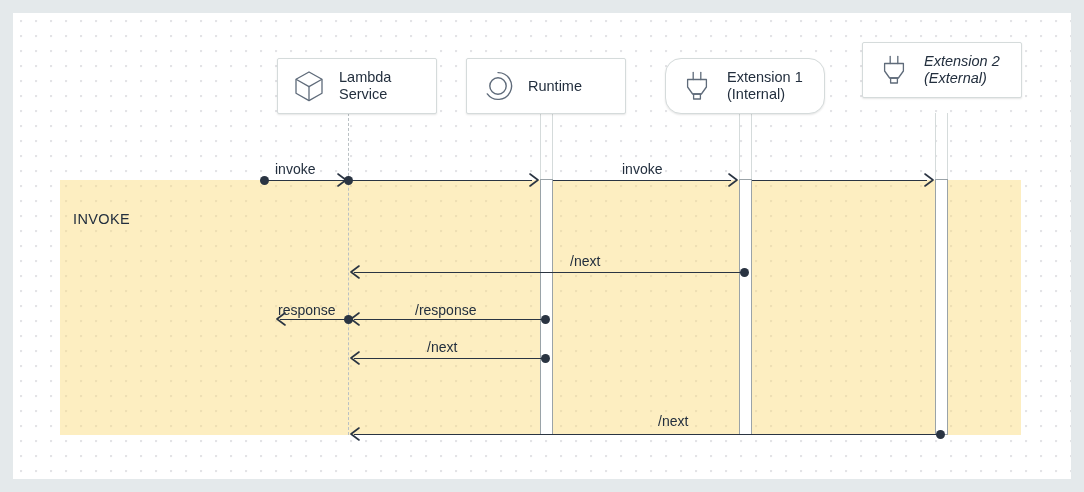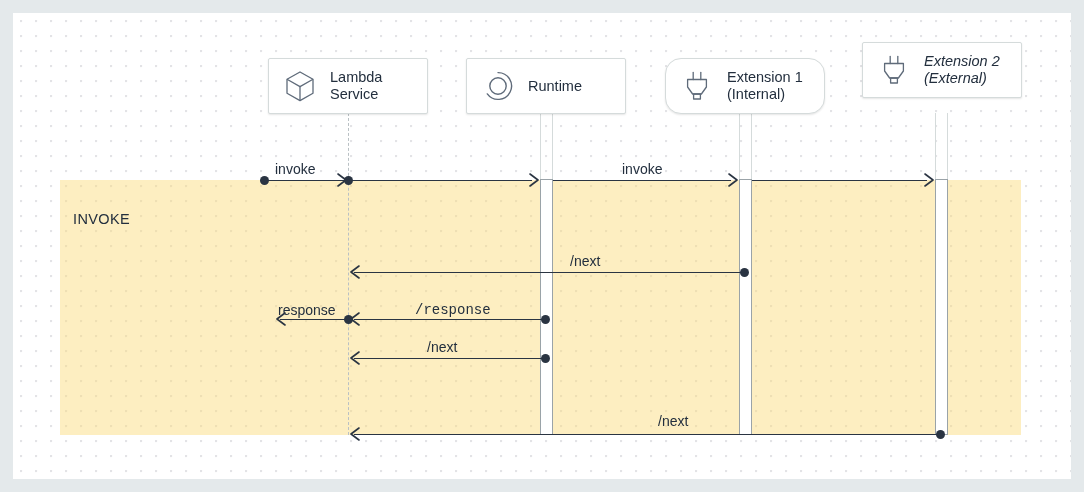--- a/index.html
+++ b/index.html
@@ -133,21 +133,21 @@
     <div class="lifeline-solid" style="left:726px; top:100px; height:66px;"></div>
     <div class="lifeline-solid" style="left:738px; top:100px; height:66px;"></div>
 
     <div class="lifeline-solid" style="left:922px; top:100px; height:66px;"></div>
     <div class="lifeline-solid" style="left:934px; top:100px; height:66px;"></div>
 
     <div class="activation" style="left:527px; top:166px; width:13px; height:256px;"></div>
     <div class="activation" style="left:726px; top:166px; width:13px; height:256px;"></div>
     <div class="activation" style="left:922px; top:166px; width:13px; height:256px;"></div>
 
-    <div class="participant" style="left:255px; top:45px; width:160px;">
+    <div class="participant" style="left:264px; top:45px; width:160px;">
       <svg class="picon" width="38" height="38" viewBox="0 0 38 38">
         <g fill="none" stroke="#5f6b7a" stroke-width="1.3" stroke-linejoin="round">
           <path d="M19 5 L32 12.3 L32 26.3 L19 33.6 L6 26.3 L6 12.3 Z"></path>
           <path d="M6 12.3 L19 19.6 L32 12.3"></path>
           <path d="M19 19.6 L19 33.6"></path>
         </g>
       </svg>
       <span class="plabel">Lambda
 Service</span>
     </div>
@@ -212,21 +212,21 @@
       <path d="M1 1 L9 7 L1 13" fill="none" stroke="#2a3442" stroke-width="1.6" stroke-linecap="round" stroke-linejoin="round"></path>
     </svg>
 
     <div class="msg-label" style="left:557px; top:240px;">/next</div>
     <div class="msg-dot" style="left:727px; top:255px;"></div>
     <div class="msg-line" style="left:341px; top:259px; width:390px;"></div>
     <svg class="arrowhead" width="12" height="14" style="left:335px; top:252px;">
       <path d="M11 1 L3 7 L11 13" fill="none" stroke="#2a3442" stroke-width="1.6" stroke-linecap="round" stroke-linejoin="round"></path>
     </svg>
 
-    <div class="msg-label" style="left:402px; top:289px;font-family:Liberation Mono, monospace;">/response</div>
+    <div class="msg-label" style="left:402px; top:289px;">/response</div>
     <div class="msg-dot" style="left:528px; top:302px;"></div>
     <div class="msg-line" style="left:341px; top:306px; width:191px;"></div>
     <svg class="arrowhead" width="12" height="14" style="left:335px; top:299px;">
       <path d="M11 1 L3 7 L11 13" fill="none" stroke="#2a3442" stroke-width="1.6" stroke-linecap="round" stroke-linejoin="round"></path>
     </svg>
 
     <div class="msg-label" style="left:265px; top:289px;">response</div>
     <div class="msg-dot" style="left:331px; top:302px;"></div>
     <div class="msg-line" style="left:267px; top:306px; width:68px;"></div>
     <svg class="arrowhead" width="12" height="14" style="left:261px; top:299px;">

